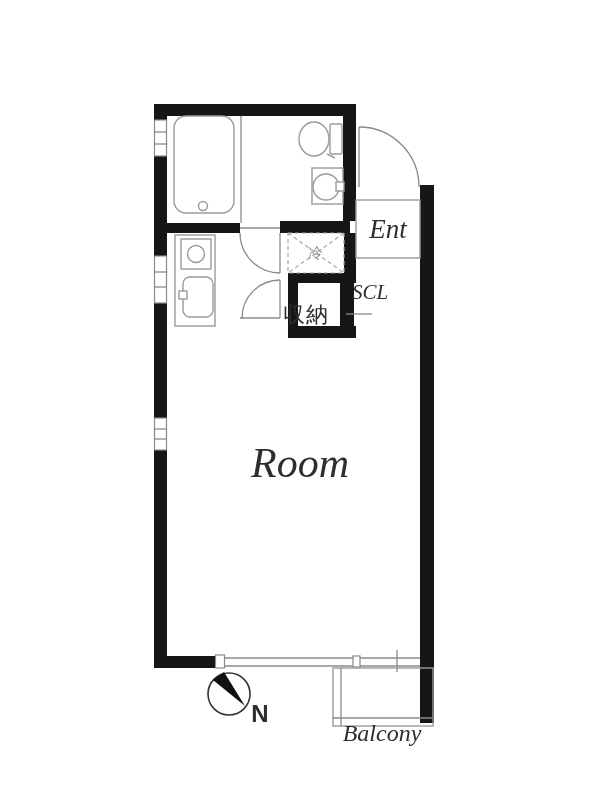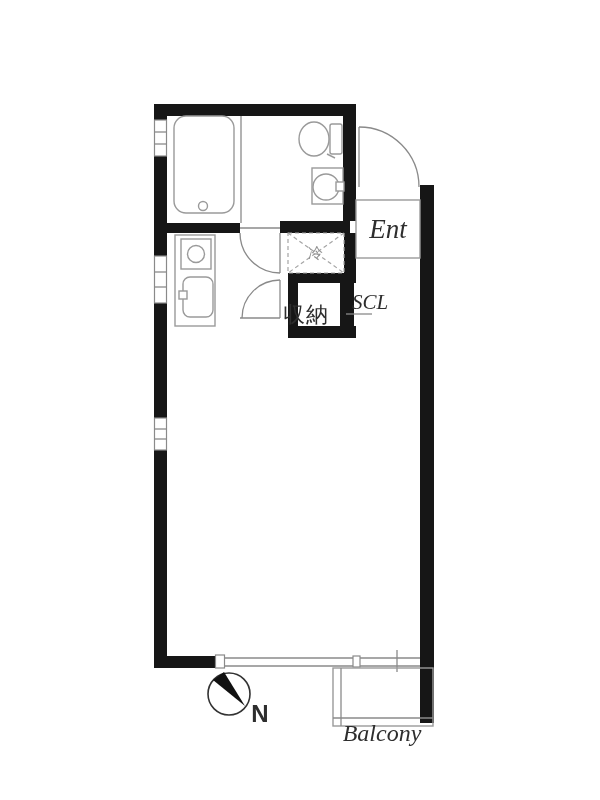--- a/index.html
+++ b/index.html
@@ -136,18 +136,19 @@
       <line class="thin" x1="333" y1="718" x2="433" y2="718"></line>
     </g>
 
     <g>
       <circle cx="229" cy="694" r="21" fill="none" stroke="#333" stroke-width="1.6"></circle>
       <polygon points="213,680 224,672 245,706" fill="#111"></polygon>
     </g>
   </svg>
 
   <div class="lbl" style="left:388px;top:229px;font-size:27px;">Ent</div>
-  <div class="lbl" style="left:370px;top:302px;font-size:21px;">SCL</div>
+  <div class="lbl" style="left:370px;top:292px;font-size:21px;">SCL</div>
   <div class="lbl kanji" style="left:306px;top:317px;font-size:22px;font-family:Liberation Mono, monospace;">収納</div>
   <div class="lbl kanji muted" style="left:316px;top:253px;font-size:15px;">冷</div>
+  <div class="lbl" style="left:300px;top:463px;font-size:42px;">Room</div>
   <div class="lbl" style="left:382px;top:733px;font-size:24px;">Balcony</div>
   <div class="lbl north" style="left:260px;top:714px;font-size:24px;">N</div>
 </div>
 
 </body></html>

